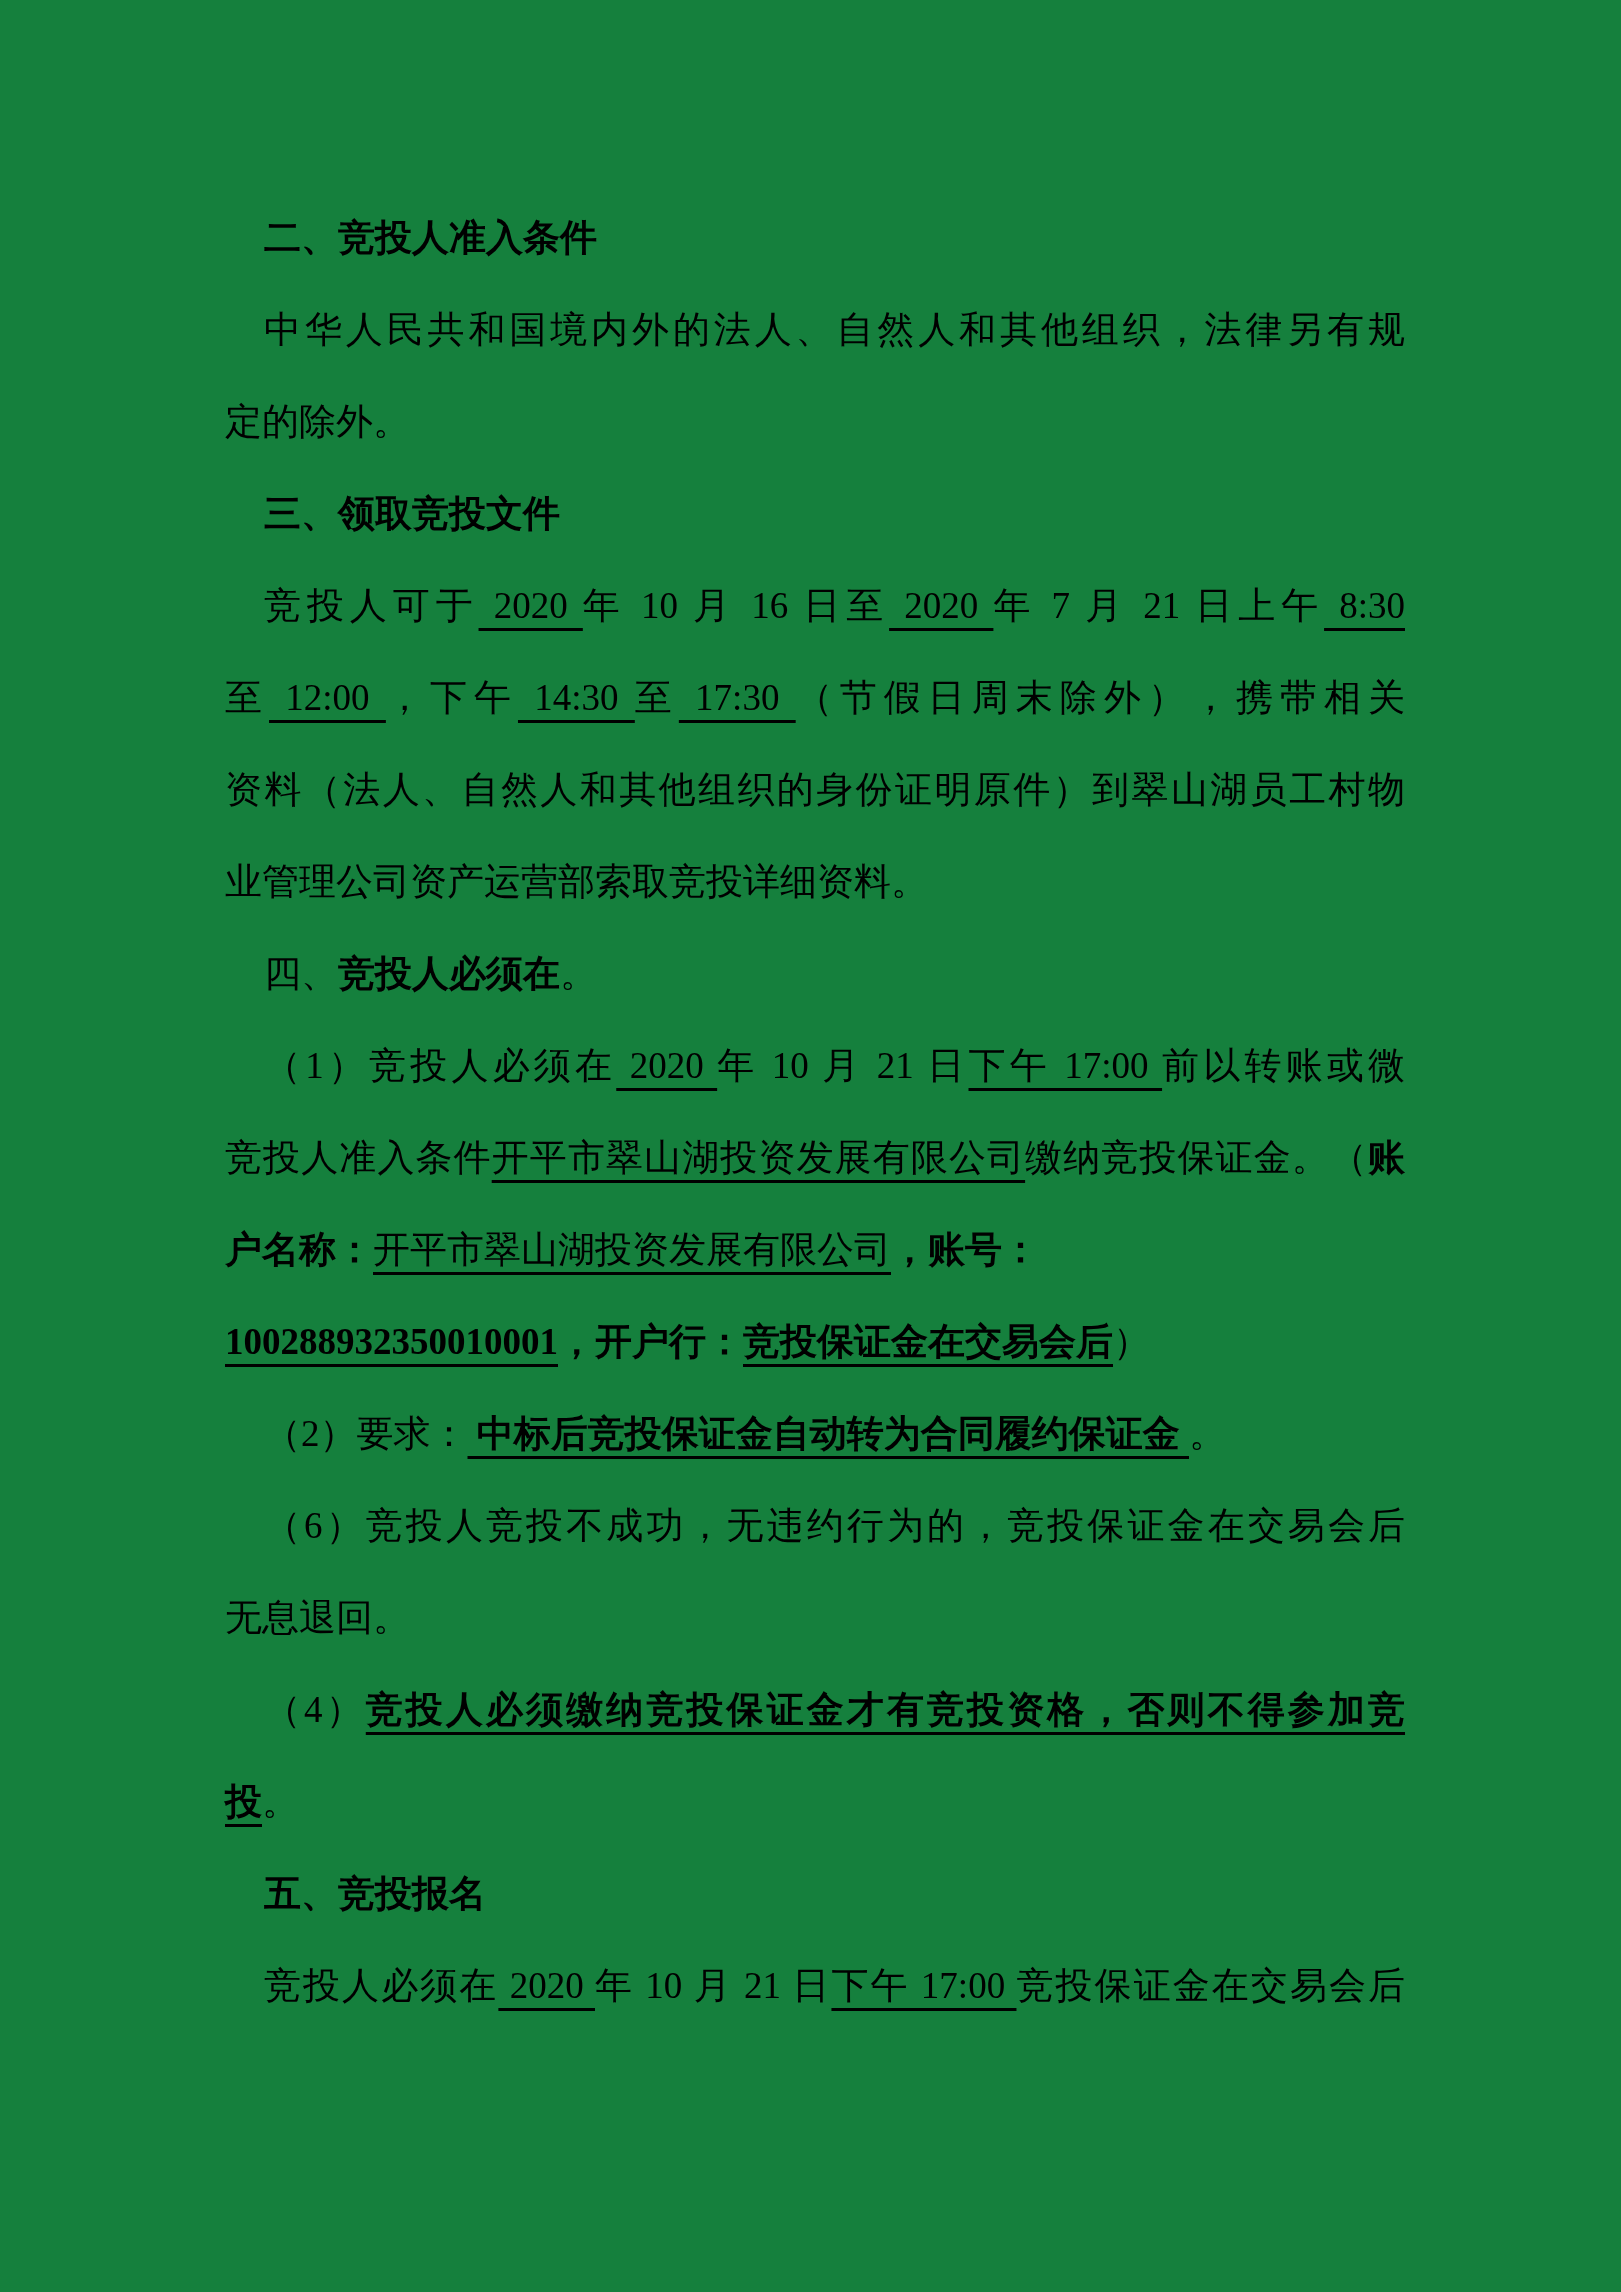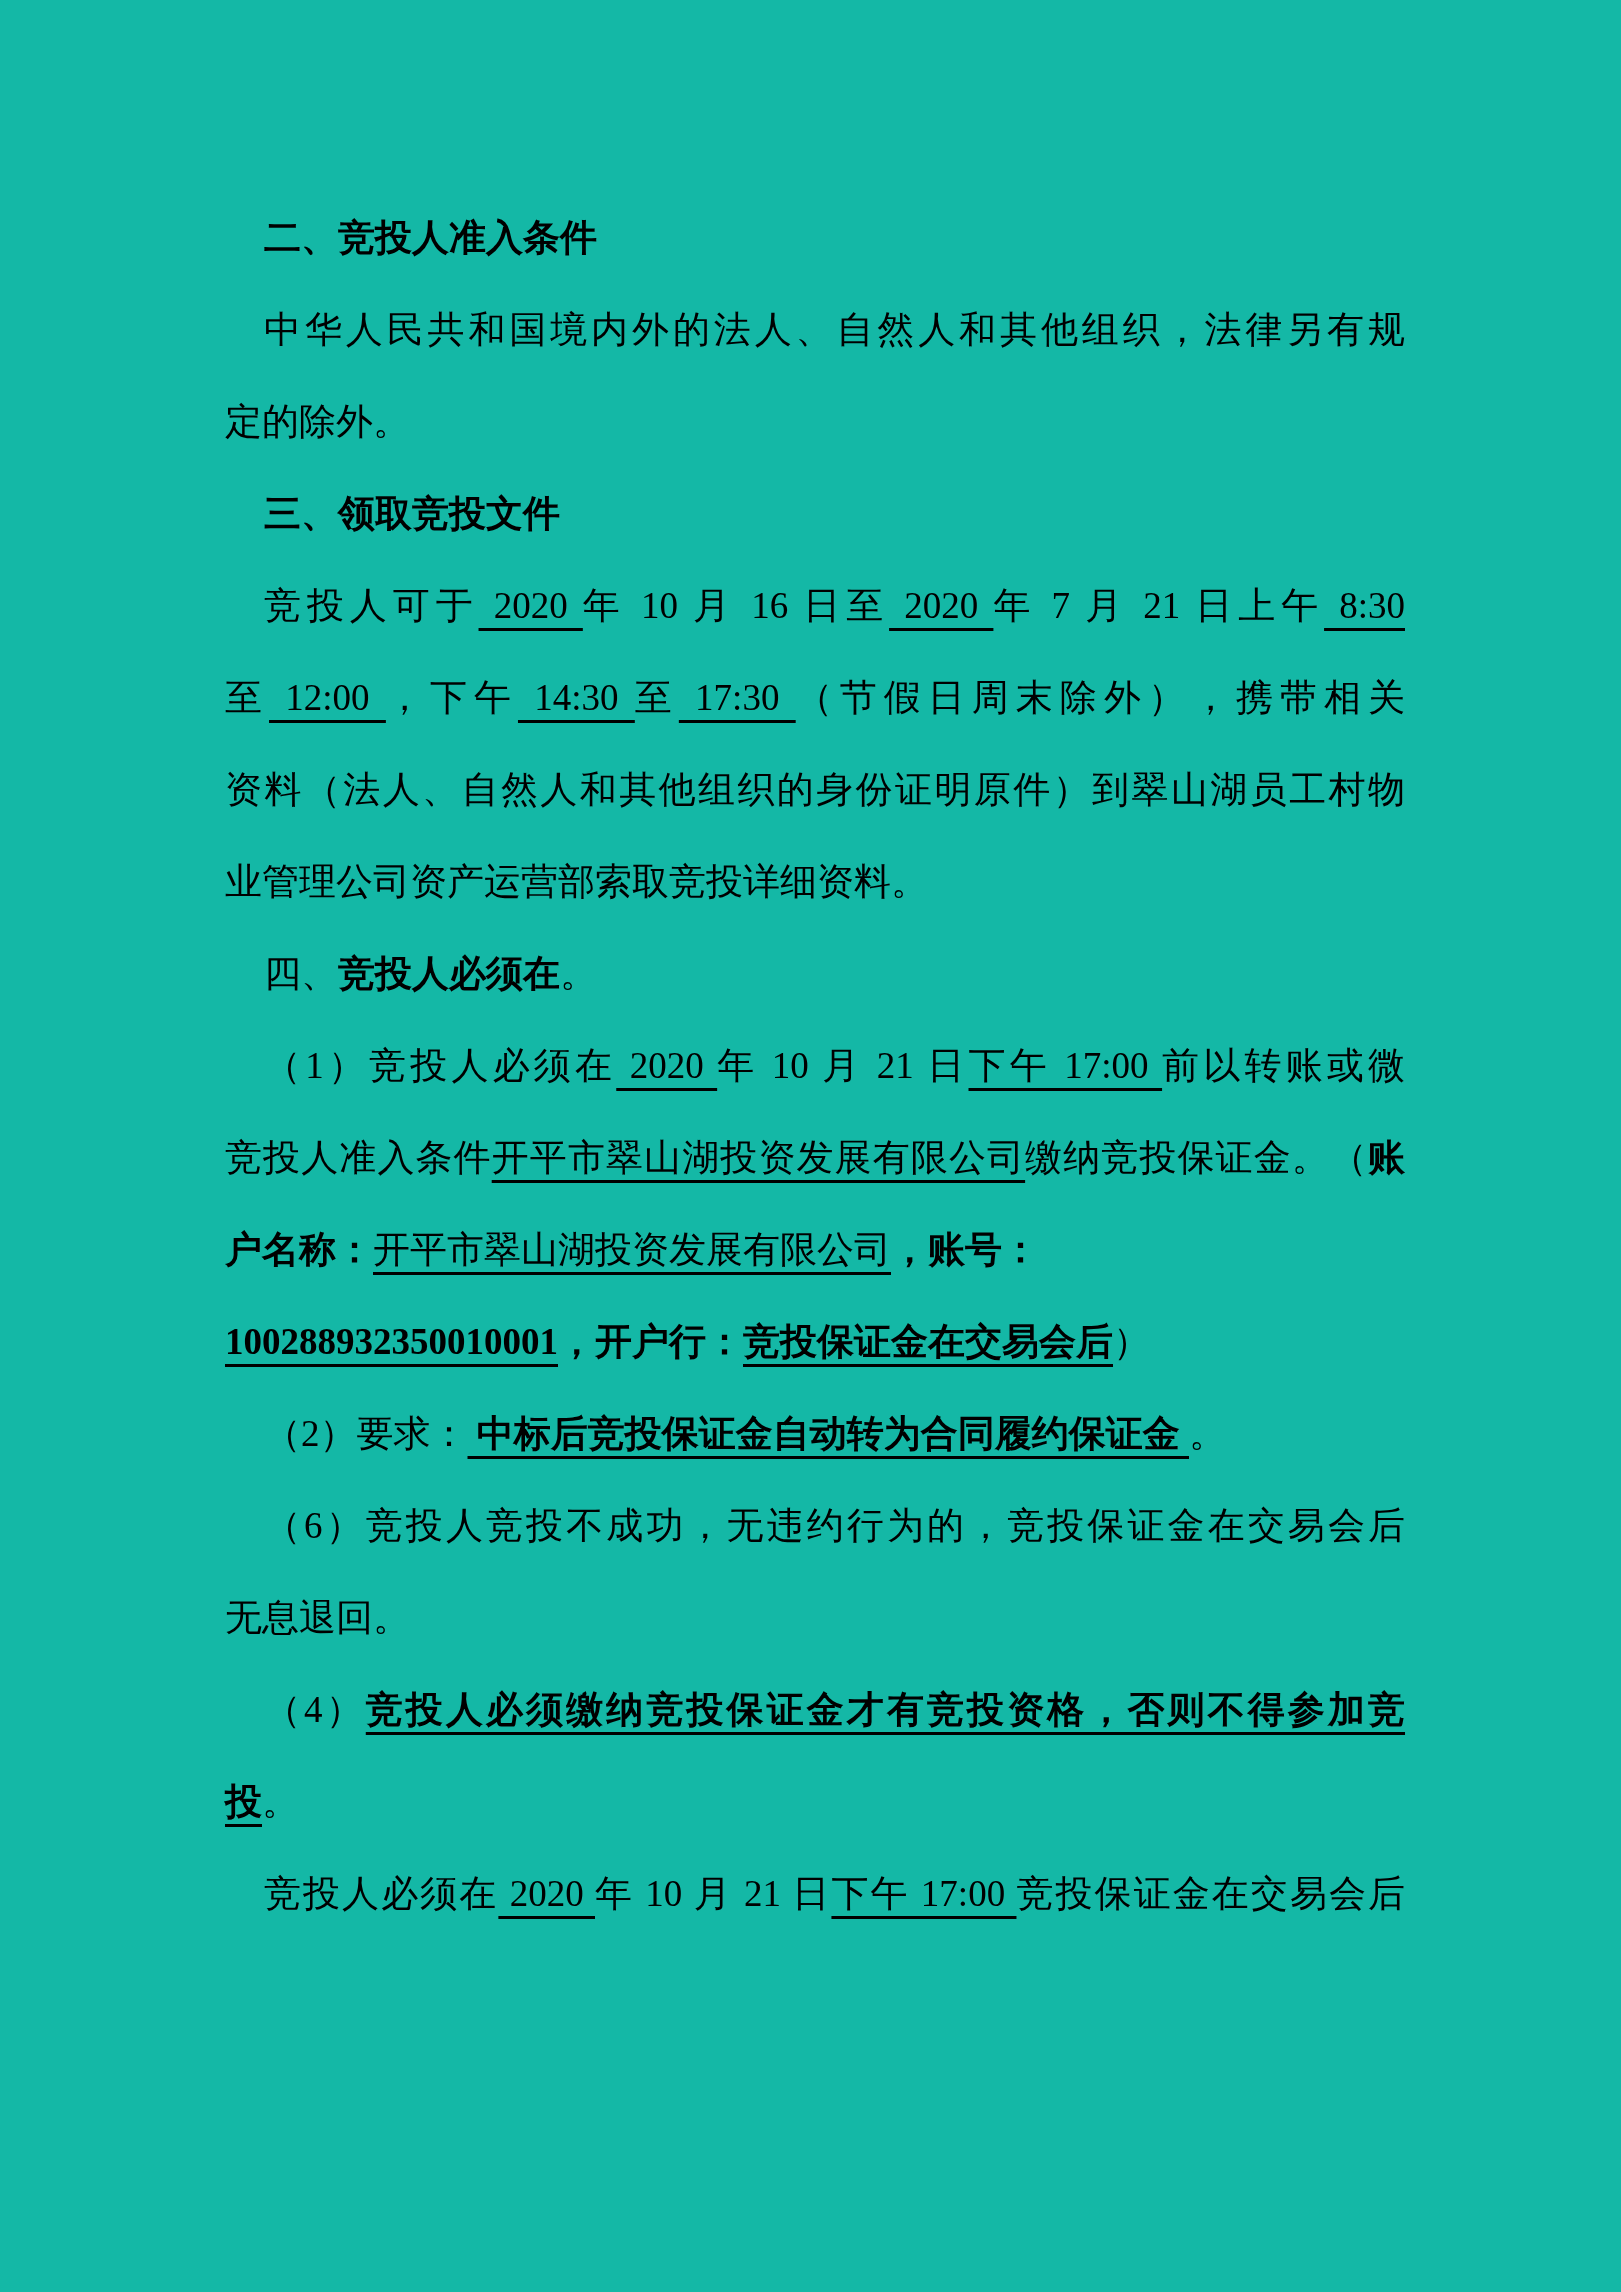--- a/index.html
+++ b/index.html
@@ -4,21 +4,21 @@
 <style>
   html, body {
     margin: 0;
     padding: 0;
     background: #ffffff;
   }
   .page {
     position: relative;
     width: 1621px;
     height: 2293px;
-    background: #14b8a6;
+    background: #15803d;
     overflow: hidden;
     font-family: "Liberation Serif", "DejaVu Serif", serif;
     color: #000000;
   }
   .doc {
     position: absolute;
     left: 225px;
     top: 192px;
     width: 1180px;
   }
@@ -60,16 +60,17 @@
       <div class="line first"><span>四、</span><span class="b">竞投人必须在</span><span>。</span></div>
       <div class="line first just"><span>（1）竞投人必须在</span><span class="u"> 2020 </span><span>年 10 月 21 日</span><span class="u">下午 17:00 </span><span>前以转账或微</span></div>
       <div class="line just"><span>竞投人准入条件</span><span class="u">开平市翠山湖投资发展有限公司</span><span>缴纳竞投保证金。（</span><span class="b">账</span></div>
       <div class="line"><span class="b">户名称：</span><span class="u">开平市翠山湖投资发展有限公司</span><span class="b">，账号：</span></div>
       <div class="line"><span class="b u">100288932350010001</span><span class="b">，开户行：</span><span class="b u">竞投保证金在交易会后</span><span>）</span></div>
       <div class="line first"><span>（2）要求：</span><span class="b u"> 中标后竞投保证金自动转为合同履约保证金 </span><span>。</span></div>
       <div class="line first just"><span>（6）竞投人竞投不成功，无违约行为的，竞投保证金在交易会后</span></div>
       <div class="line"><span>无息退回。</span></div>
       <div class="line first just"><span>（4）</span><span class="b u">竞投人必须缴纳竞投保证金才有竞投资格，否则不得参加竞</span></div>
       <div class="line"><span class="b u">投</span><span>。</span></div>
+      <div class="line first"><span class="b">五、竞投报名</span></div>
       <div class="line first just"><span>竞投人必须在</span><span class="u"> 2020 </span><span>年 10 月 21 日</span><span class="u">下午 17:00 </span><span>竞投保证金在交易会后</span></div>
     </div>
 </div>
 
 
 </body></html>

